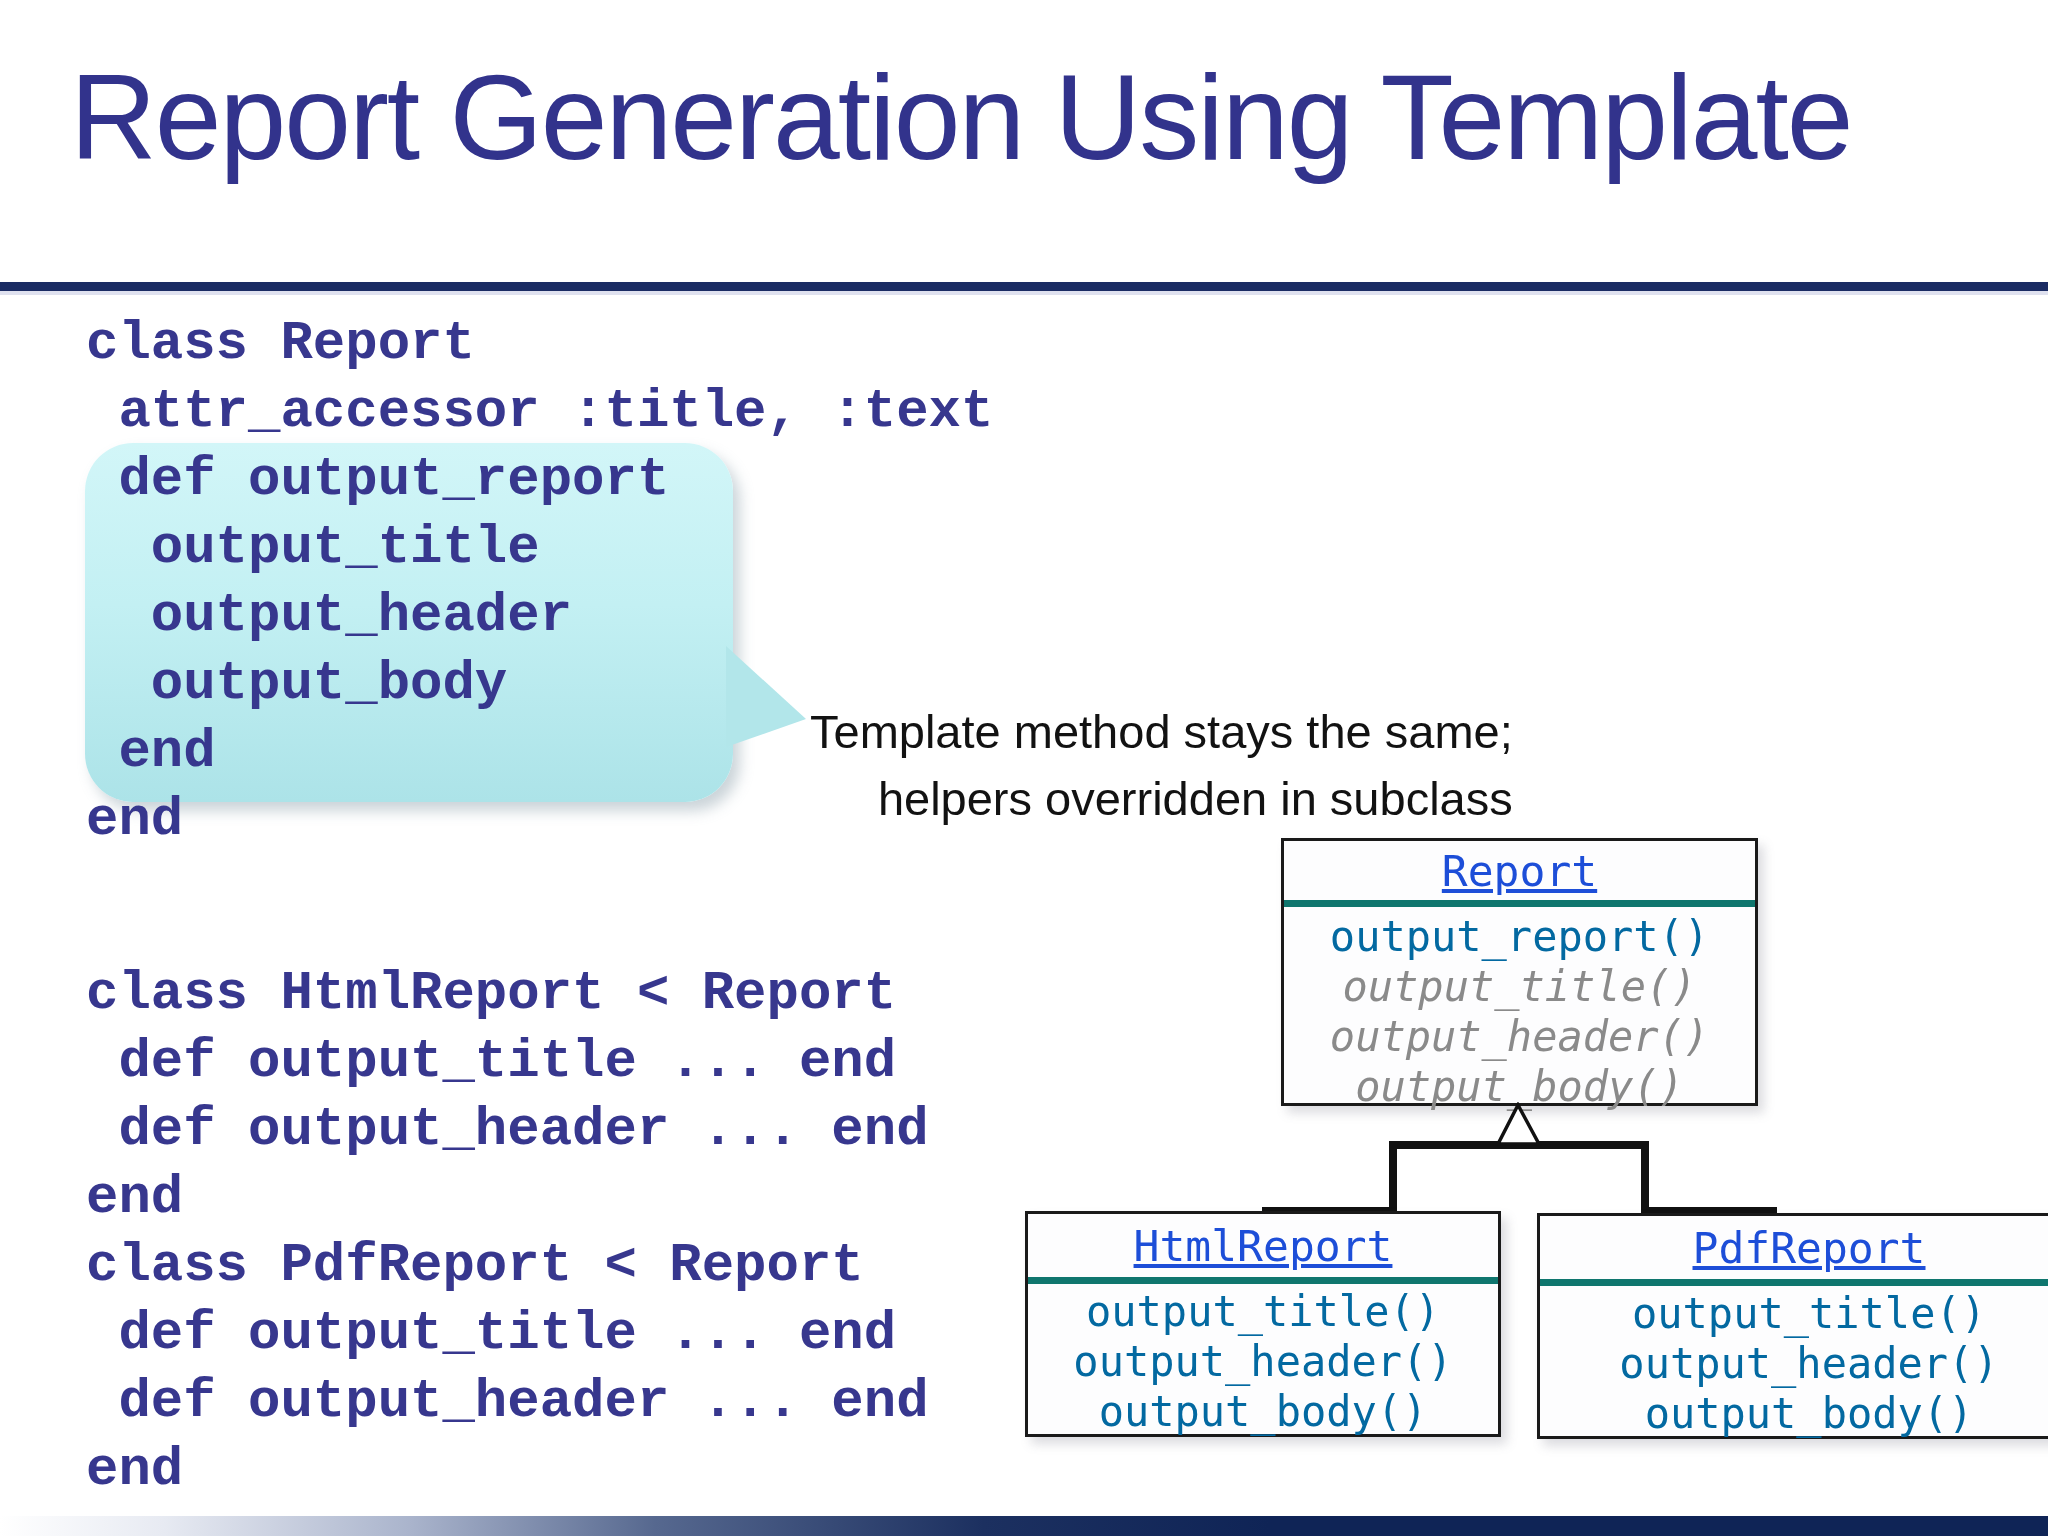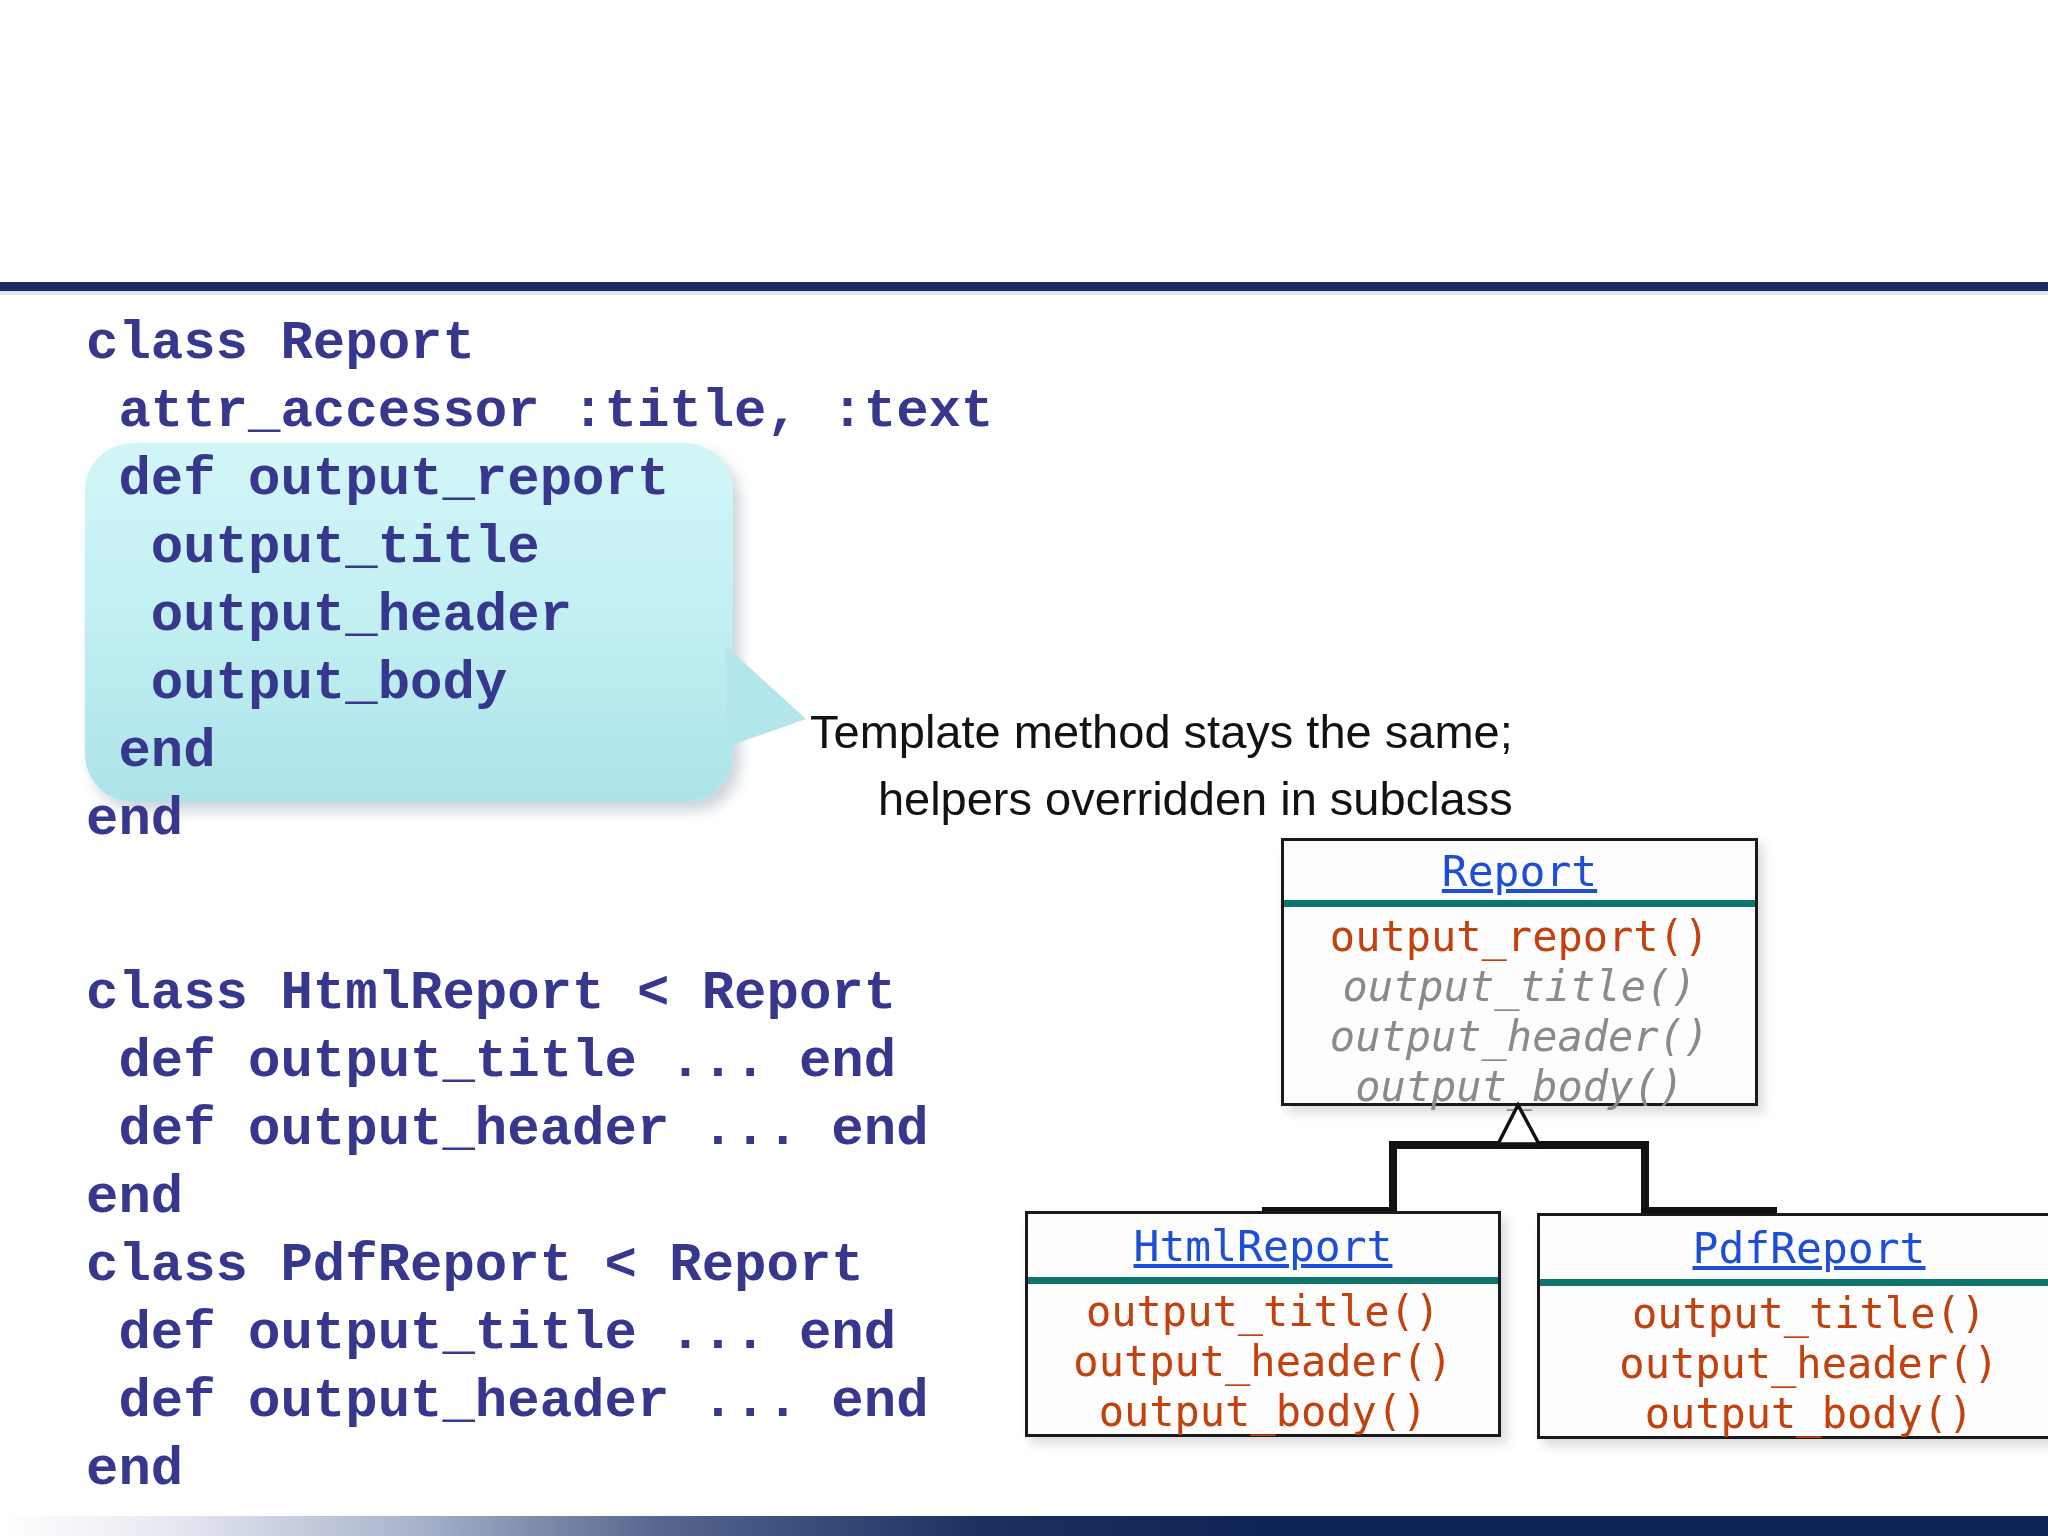--- a/index.html
+++ b/index.html
@@ -37,41 +37,42 @@
            font-family:"DejaVu Sans Mono",monospace;text-align:center;}
   .uml-head{border-bottom:7px solid #0f766e;display:flex;align-items:center;justify-content:center;
             color:#1d4ed8;font-size:43px;text-decoration:underline;}
   #box-report{left:1281px;top:838px;width:477px;height:268px;}
   #box-report .uml-head{height:59px;}
   #box-report .uml-body{padding-top:5px;}
   #box-html{left:1025px;top:1211px;width:476px;height:226px;}
   #box-pdf{left:1537px;top:1213px;width:544px;height:226px;}
   .sub .uml-head{height:63px;}
   .sub .uml-body{padding-top:3px;}
-  .m-row{font-size:42px;line-height:50px;color:#c2410c;}
+  .m-row{font-size:42px;line-height:50px;color:#0369a1;}
   .m-hook{color:#8A8A8A;font-style:italic;}
 
   
   .conn{position:absolute;background:#111;z-index:3;}
   #conn-bar{left:1389px;top:1141px;width:260px;height:8px;}
   #conn-lv{left:1389px;top:1141px;width:8px;height:74px;}
   #conn-lf{left:1262px;top:1207px;width:135px;height:8px;}
   #conn-rv{left:1641px;top:1141px;width:8px;height:74px;}
   #conn-rf{left:1641px;top:1207px;width:136px;height:8px;}
   .triangle{position:absolute;left:1495px;top:1102px;z-index:5;}
 
   
   .bottom-bar{position:absolute;left:0;top:1516px;width:2048px;height:20px;
               background:linear-gradient(90deg,#ffffff 0%,#e7eaf2 8%,#aab4cc 20%,#56688f 32%,#1c3060 48%,#0f2456 62%,#0f2456 100%);}
 </style>
 </head>
 <body>
 
 <div class="slide">
 
+  <div class="title">Report Generation Using Template</div>
   <div class="rule"></div>
   <div class="rule-shadow"></div>
 
   <div class="bubble"></div>
   <svg class="bubble-tail" width="84" height="108" viewBox="0 0 84 108">
     <polygon points="0,2 80,75 0,103" fill="#b2e6ea"></polygon>
   </svg>
 
   <pre class="code" id="code1">class Report
  attr_accessor :title, :text

